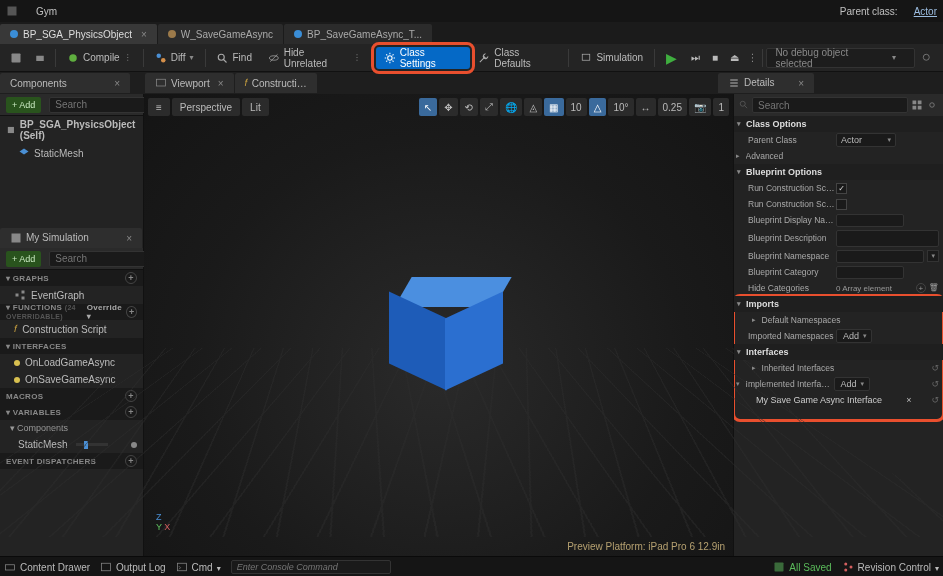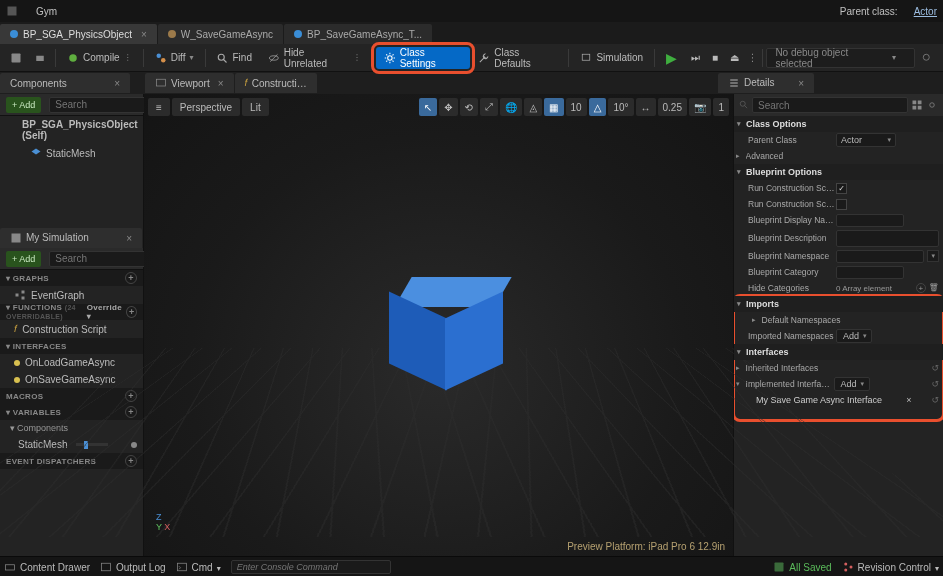--- a/index.html
+++ b/index.html
@@ -33,21 +33,21 @@
 
 .main { display: flex; height: calc(100% - 22px - 22px - 28px - 22px - 20px); }
 .left { width: 144px; background: #232323; display: flex; flex-direction: column; border-right: 1px solid #111; }
 .center { flex: 1; background: #1a1a1a; position: relative; }
 .right { width: 210px; background: #232323; border-left: 1px solid #111; overflow: hidden; display: flex; flex-direction: column; }
 
 
 .panel-header { height: 22px; background: #2a2a2a; display: flex; align-items: center; padding: 0 6px; gap: 4px; border-bottom: 1px solid #111; }
 .addbtn { height: 16px; background: #29531d; color: #c8e8c0; padding: 0 6px; display: flex; align-items: center; gap: 2px; border-radius: 2px; font-size: 9px; }
 .search { flex: 1; height: 16px; background: #1a1a1a; border: 1px solid #333; color: #666; padding: 0 5px; font-size: 10px; border-radius: 2px; }
-.tree-item { padding: 3px 6px 3px 18px; color: #bbb; font-size: 10px; display: flex; align-items: center; gap: 4px; margin-left: 12px; }
+.tree-item { padding: 3px 6px 3px 18px; color: #bbb; font-size: 10px; display: flex; align-items: center; gap: 4px; }
 .tree-item.root { padding-left: 6px; font-weight: bold; }
 .section-header { height: 16px; background: #1a1a1a; color: #888; font-weight: bold; font-size: 8px; padding: 2px 6px; display: flex; align-items: center; justify-content: space-between; letter-spacing: 0.3px; }
 .section-header .plus { color: #888; width: 12px; height: 12px; border: 1px solid #444; border-radius: 50%; display: flex; align-items: center; justify-content: center; font-size: 9px; }
 .list-item { padding: 3px 6px 3px 14px; color: #bbb; font-size: 10px; display: flex; align-items: center; gap: 5px; }
 .iface-dot { width: 6px; height: 6px; background: #d8c050; border-radius: 50%; }
 .slider-track { flex:1; display:flex; align-items:center; margin: 0 4px; }
 .slider-bar { width: 32px; height: 3px; background: #333; position: relative; }
 .slider-thumb { width: 4px; height: 8px; background: #4a8fd4; position: absolute; left: 8px; top: -2px; }
 
 
@@ -484,21 +484,21 @@
           <div class="prop-label">Imported Namespaces</div>
           <div class="prop-val">
               <div class="addcombo">
                 <span>Add</span>
                 <span class="combo-caret">▾</span>
               </div>
             </div>
         </div>
 
         <div class="cat-header">Interfaces</div>
-        <div class="prop-row" style="padding-left:8px">
+        <div class="prop-row" style="padding-left:24px">
           <span style="position:relative;left:-6px;color:#888;font-size:7px">▸</span>
           <div class="prop-label" style="width:auto">Inherited Interfaces</div>
           <span style="margin-left:auto;color:#666">↺</span>
         </div>
         <div class="prop-row" style="padding-left:8px">
           <span style="position:relative;left:-6px;color:#888;font-size:7px">▾</span>
           <div class="prop-label">Implemented Interfaces</div>
           <div class="prop-val">
               <div class="addcombo">
                 <span>Add</span>

